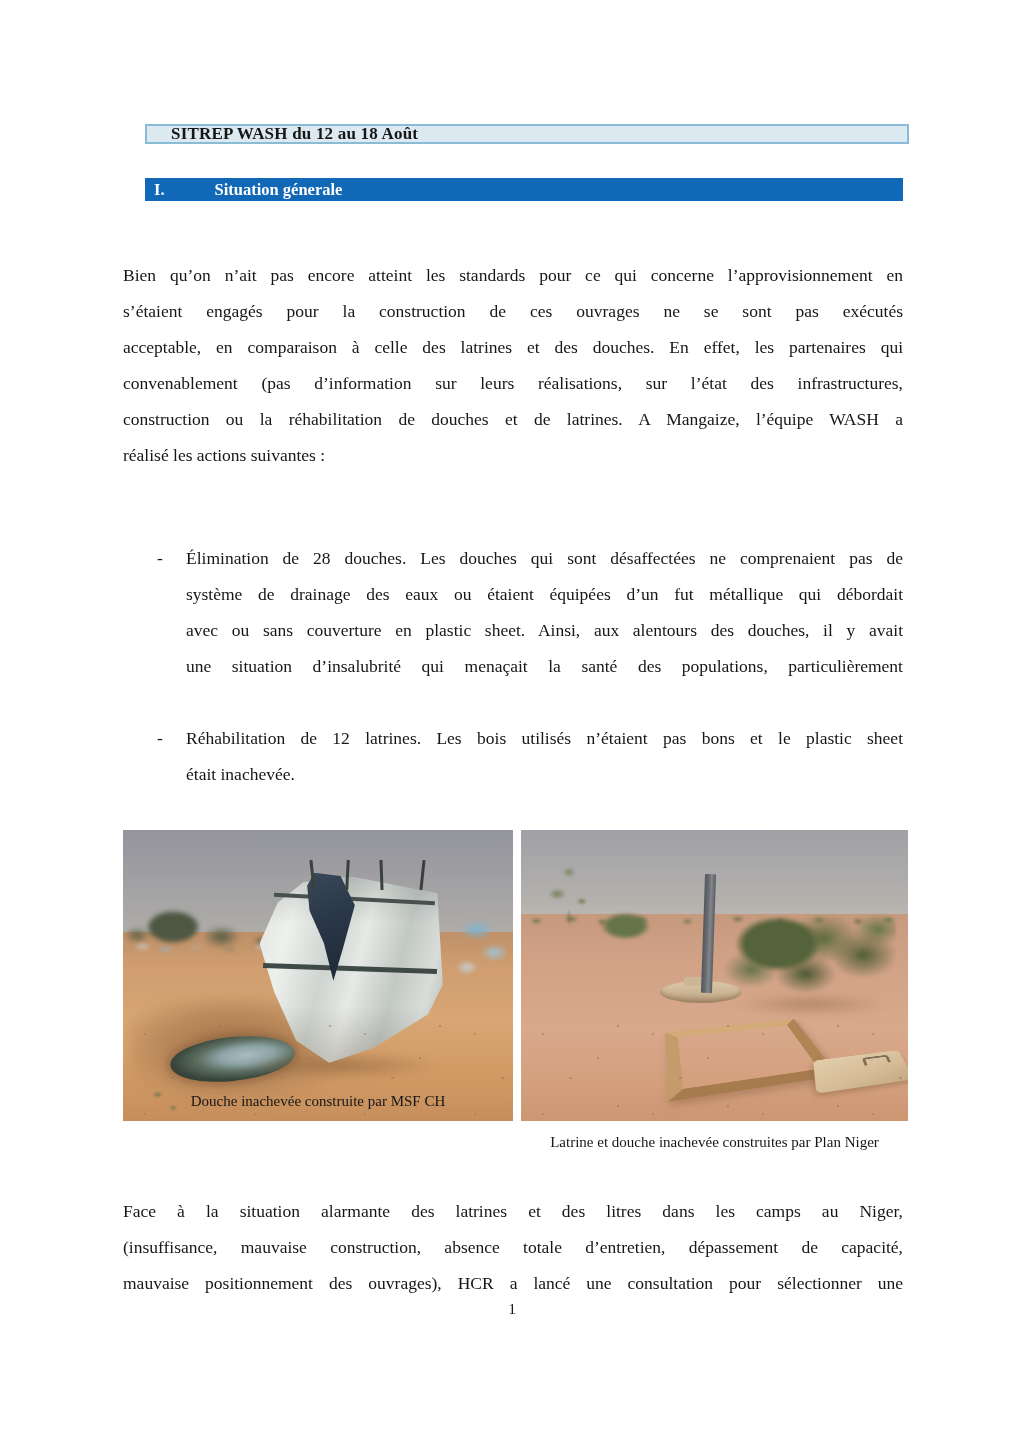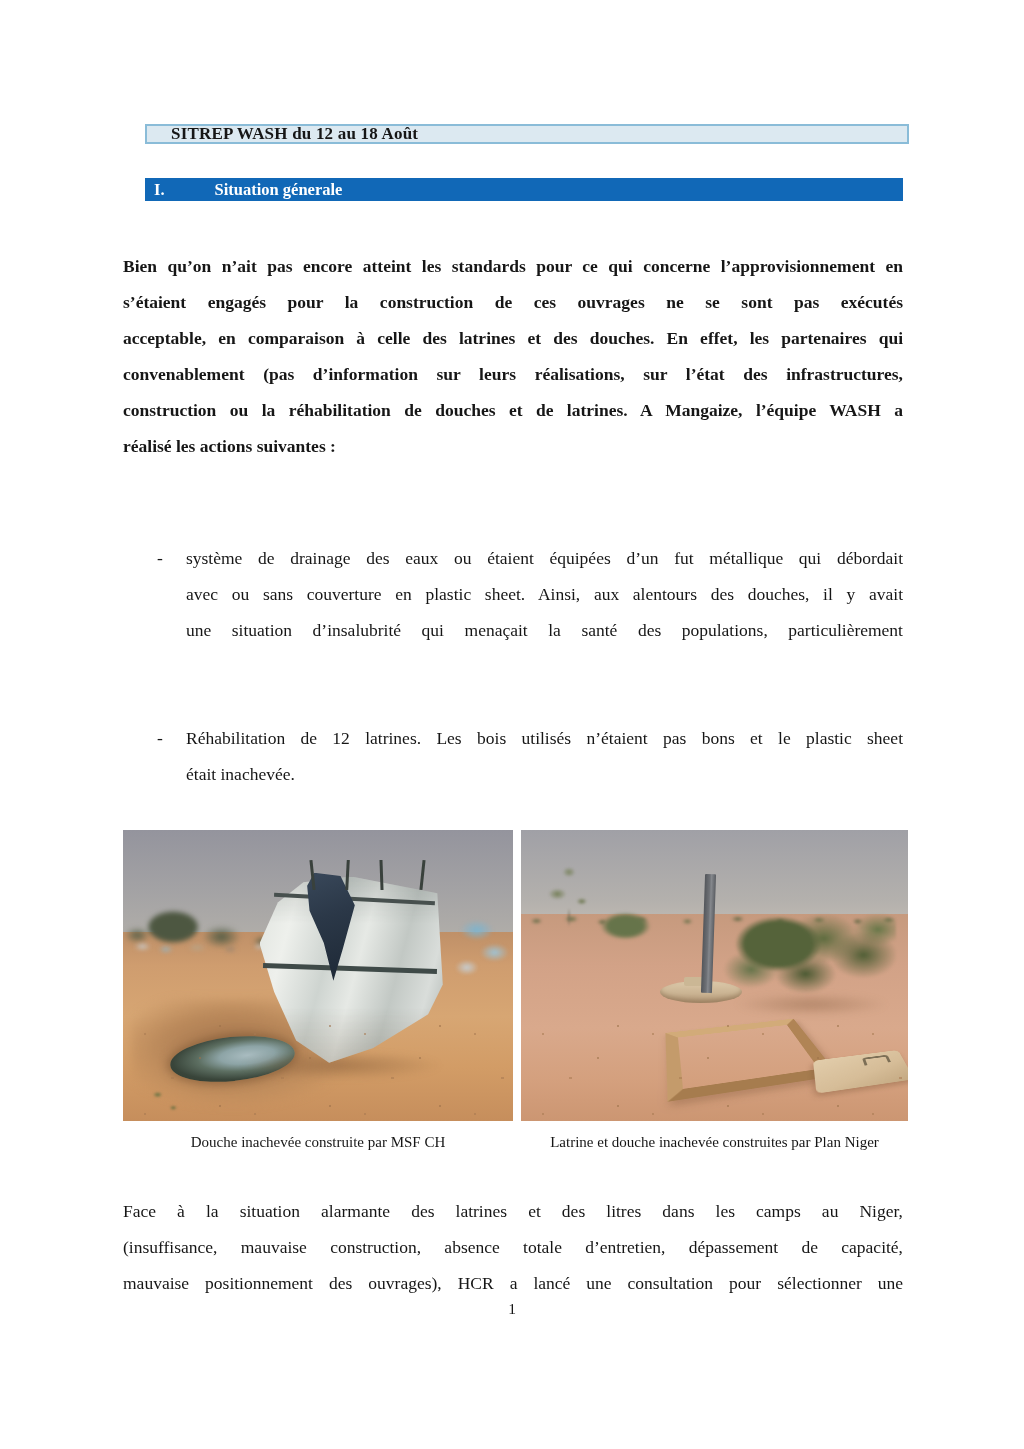--- a/index.html
+++ b/index.html
@@ -21,29 +21,29 @@
     left:145px;top:178px;width:758px;height:23px;box-sizing:border-box;
     background:#1168b7;color:#ffffff;display:flex;align-items:center;
     padding-left:9px;font-size:16.5px;font-weight:bold;
   }
   .section-bar .sec-title{margin-left:50px;}
 
   
   .textblock{width:780px;left:123px;font-size:17.5px;line-height:36px;}
   .line{text-align:justify;text-align-last:justify;white-space:normal;}
   .line.last{text-align-last:left;}
-  .para1{top:248px;font-weight:bold;}
+  .para1{top:257px;}
   .bullet{left:123px;width:780px;font-size:17.5px;line-height:36px;}
   .bullet1{top:540px;}
   .bullet2{top:720px;}
   .bullet .marker{position:absolute;left:34px;top:0;}
   .bullet .blines{margin-left:63px;width:717px;}
 
   .caption{font-size:15px;line-height:22px;text-align:center;}
-  .caption-left{left:123px;top:1131px;width:390px;}
+  .caption-left{left:123px;top:1090px;width:390px;}
   .caption-right{left:521px;top:1131px;width:387px;}
   .para2{top:1193px;}
   .pageno{left:0;top:1300px;width:1024px;text-align:center;font-size:15.5px;}
 
   
   .photo{top:830px;height:291px;overflow:hidden;background:#cfa98a;}
   .photo-left{left:123px;width:390px;}
   .photo-right{left:521px;width:387px;}
   .photo > div{position:absolute;}
 
@@ -178,20 +178,21 @@
     <div class="line">s’étaient engagés pour la construction de ces ouvrages ne se sont pas exécutés</div>
     <div class="line">acceptable, en comparaison à celle des latrines et des douches. En effet, les partenaires qui</div>
     <div class="line">convenablement (pas d’information sur leurs réalisations, sur l’état des infrastructures,</div>
     <div class="line">construction ou la réhabilitation de douches et de latrines. A Mangaize, l’équipe WASH a</div>
     <div class="line last">réalisé les actions suivantes :</div>
   </div>
 
   <div class="abs bullet bullet1">
     <span class="marker">-</span>
     <div class="blines">
+      <div class="line">Élimination de 28 douches. Les douches qui sont désaffectées ne comprenaient pas de</div>
       <div class="line">système de drainage des eaux ou étaient équipées d’un fut métallique qui débordait</div>
       <div class="line">avec ou sans couverture en plastic sheet. Ainsi, aux alentours des douches, il y avait</div>
       <div class="line">une situation d’insalubrité qui menaçait la santé des populations, particulièrement</div>
     </div>
   </div>
 
   <div class="abs bullet bullet2">
     <span class="marker">-</span>
     <div class="blines">
       <div class="line">Réhabilitation de 12 latrines. Les bois utilisés n’étaient pas bons et le plastic sheet</div>

